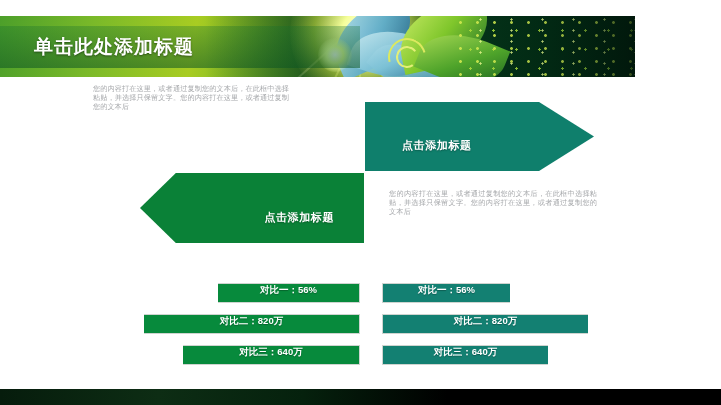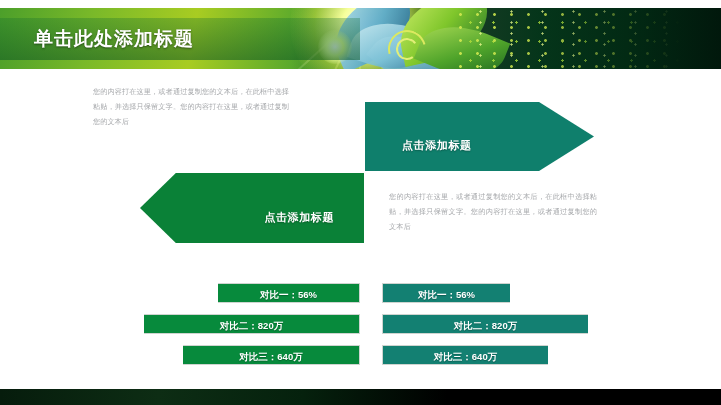--- a/index.html
+++ b/index.html
@@ -1,21 +1,21 @@
 <!DOCTYPE html>
 <html><head>
 <meta charset="utf-8">
 <style>
   html,body{margin:0;padding:0;background:#ffffff;}
   body{width:721px;height:405px;overflow:hidden;
        font-family:"Liberation Sans","DejaVu Sans",sans-serif;}
   #slide{position:relative;width:721px;height:405px;background:#ffffff;overflow:hidden;}
 
   
-  .header{position:absolute;left:0;top:8px;width:721px;height:61px;overflow:hidden;
+  .header{position:absolute;left:0;top:16px;width:635px;height:61px;overflow:hidden;
           background:#737373;}
   .hdr-green{position:absolute;left:0;top:0;width:420px;height:61px;
      background:linear-gradient(100deg,#4c9f2a 0%,#7ab929 22%,#a8cc22 46%,#5aa92c 70%,#1f7a33 100%);}
   .hdr-dark{position:absolute;right:0;top:0;width:430px;height:61px;
      background:linear-gradient(90deg,rgba(10,60,25,0) 0%,rgba(7,48,20,.75) 28%,#05351a 58%,#022a14 78%,#01180c 100%);}
   .hdr-sun{position:absolute;left:290px;top:-58px;width:150px;height:150px;border-radius:50%;
      background:radial-gradient(circle,#ffffff 0%,#f6ff9a 22%,rgba(215,235,70,.55) 48%,rgba(160,200,40,0) 72%);}
   .hdr-sun2{position:absolute;left:318px;top:22px;width:34px;height:34px;border-radius:50%;
      background:radial-gradient(circle,#ffffff 0%,#eaff9e 35%,rgba(190,225,70,0) 75%);}
   .ray{position:absolute;left:363px;top:3px;width:2px;height:120px;transform-origin:2px 0px;
@@ -48,40 +48,40 @@
   .title-bar{position:absolute;left:0;top:10px;width:360px;height:42px;
       background:linear-gradient(180deg,rgba(20,110,45,.30),rgba(12,85,35,.55));}
   .title{position:absolute;left:34px;top:18px;font-size:19px;font-weight:bold;color:#ffffff;
       letter-spacing:1px;text-shadow:0 1px 2px rgba(0,0,0,.45);}
 
   
   .footer{position:absolute;left:0;bottom:0;width:721px;height:16px;
      background:linear-gradient(90deg,#061c0c 0%,#0d2d14 22%,#05210d 42%,#000000 62%,#000000 100%);}
 
   
-  .para{position:absolute;font-size:7.2px;line-height:15px;color:#a6a8ab;text-align:justify;}
+  .para{position:absolute;font-size:7.2px;line-height:9px;color:#a6a8ab;text-align:justify;}
   .para-left{left:93px;top:84px;width:196px;}
   .para-right{left:389px;top:189px;width:208px;}
 
   
   .arrow{position:absolute;display:flex;align-items:center;}
   .arrow-r{left:365px;top:102px;width:229px;height:69px;
      background:#0f7f6c;color:#ffffff;
      clip-path:polygon(0 0,76% 0,100% 50%,76% 100%,0 100%);}
   .arrow-r .atxt{margin-left:37px;}
   .arrow-l{left:140px;top:173px;width:224px;height:70px;
      background:#0a8137;color:#ffffff;
      clip-path:polygon(16% 0,100% 0,100% 100%,16% 100%,0 50%);}
   .arrow-l .atxt{margin-left:auto;margin-right:30px;}
   .atxt{font-size:11px;font-weight:bold;letter-spacing:.6px;
      text-shadow:0 1px 1.5px rgba(0,0,0,.3);margin-top:18px;}
 
   
   .bars{position:absolute;left:0;top:283px;width:721px;height:82px;}
-  .bar{position:absolute;height:20px;display:flex;align-items:flex-end;
+  .bar{position:absolute;height:20px;display:flex;align-items:flex-start;
        box-sizing:border-box;}
   .bar span{font-size:9.5px;font-weight:bold;color:#ffffff;white-space:nowrap;
        text-shadow:0 1px 1px rgba(0,0,0,.28);}
   .bar-left{justify-content:center;background:#078a3c;border:1px solid #cfd4d0;
        border-left:none;}
   .bar-right{justify-content:center;background:#138072;border:1px solid #cfd4d0;
        border-right:none;}
   .bl1{left:218px;width:142px;top:0;}
   .bl2{left:144px;width:216px;top:31px;}
   .bl3{left:183px;width:177px;top:62px;}

